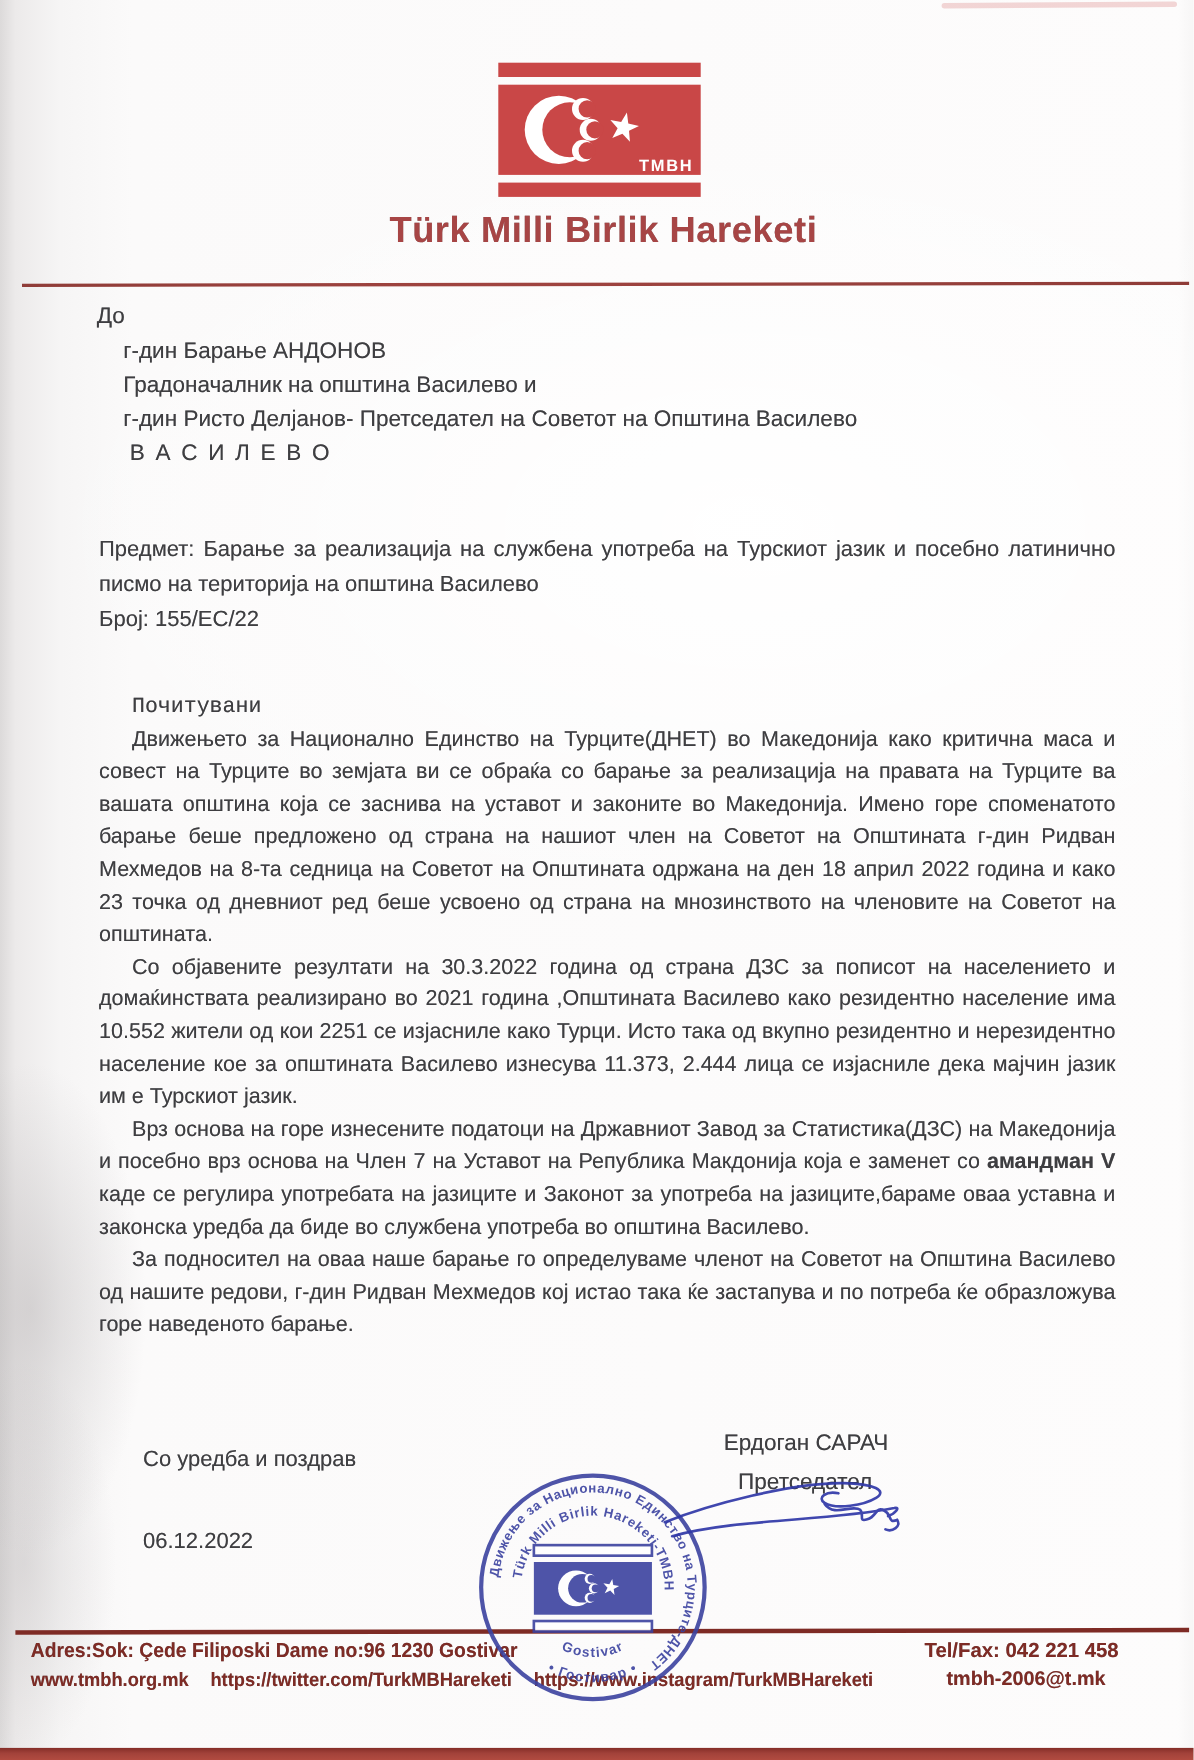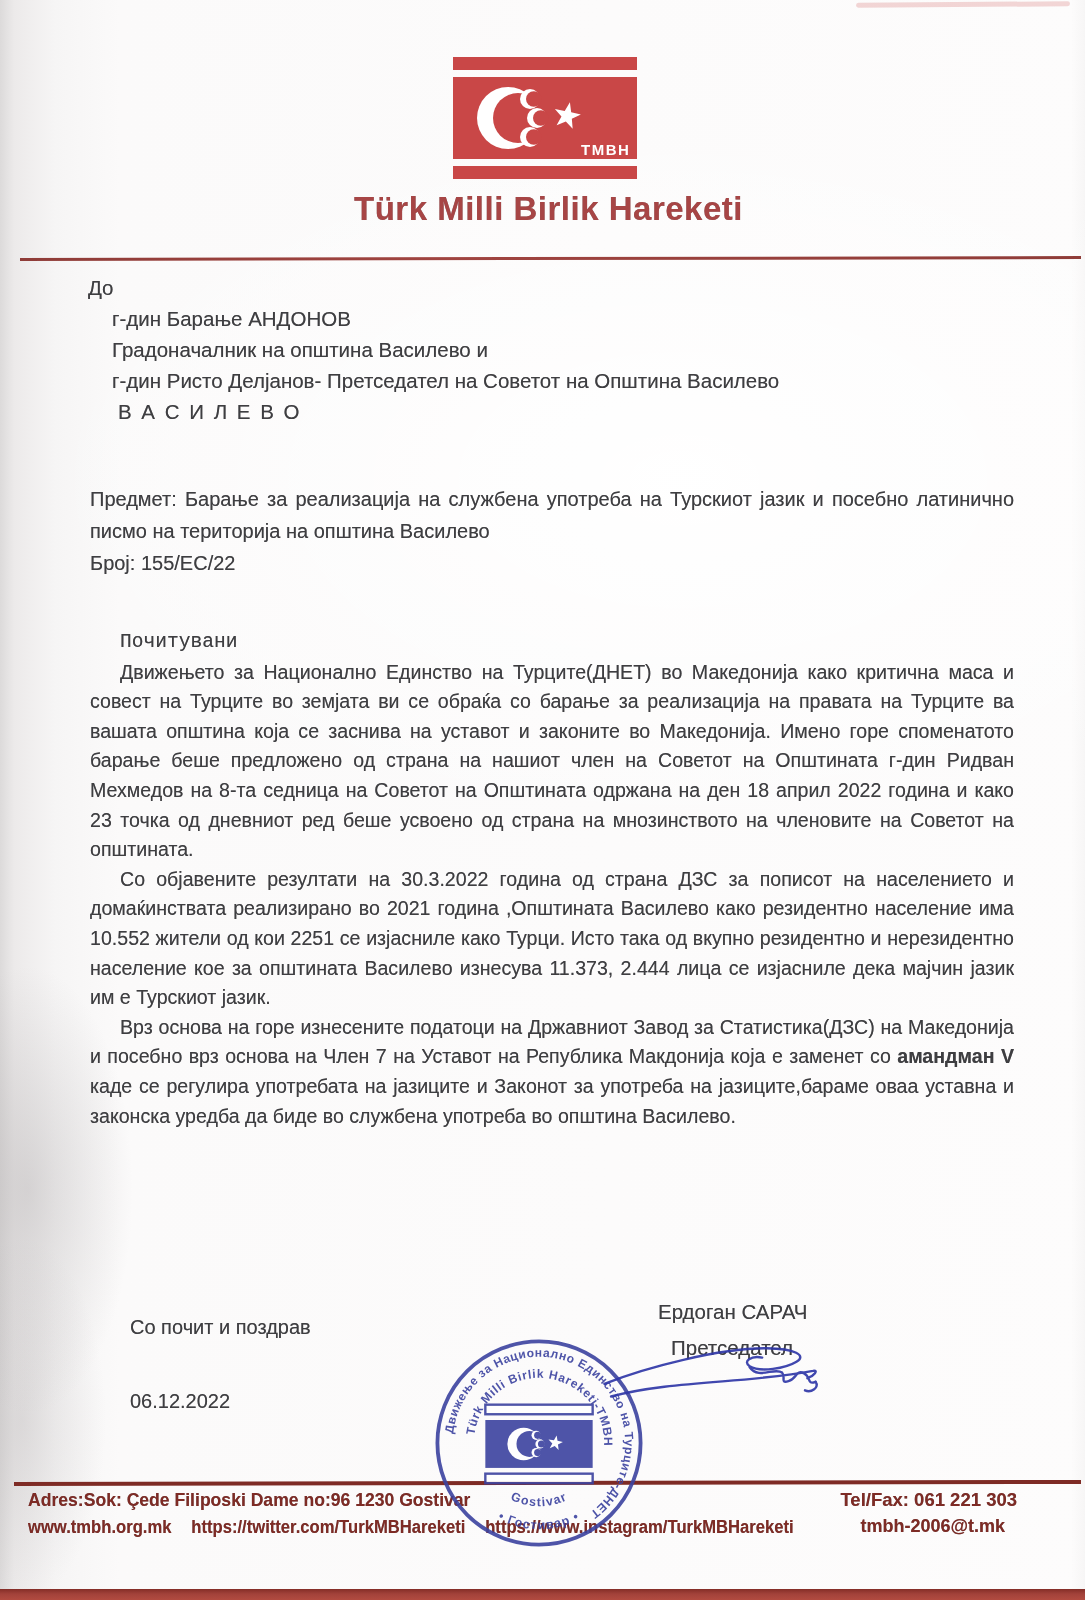--- a/index.html
+++ b/index.html
@@ -105,25 +105,26 @@
     <div>писмо на територија на општина Василево</div>
     <div>Број: 155/ЕС/22</div>
   </div>
 
   <div class="abs body-col soft">
     <div class="salutation">Почитувани</div>
     <div id="body-paragraphs">
         <div class="para"><span>Движењето за Национално Единство на Турците(ДНЕТ) во Македонија како критична маса и совест на Турците во земјата ви се обраќа со барање за реализација на правата на Турците ва вашата општина која се заснива на уставот и законите во Македонија. Имено горе споменатото барање беше предложено од страна на нашиот  член на Советот на Општината г-дин Ридван Мехмедов  на 8-та седница  на Советот на Општината одржана на ден 18 април 2022 година и како 23 точка од дневниот ред беше усвоено од страна на мнозинството на членовите на Советот на општината.</span></div>
         <div class="para"><span>Со објавените резултати на 30.3.2022 година од страна ДЗС за пописот на населението и домаќинствата реализирано во 2021  година ,Општината Василево како резидентно население има 10.552 жители од кои 2251 се изјасниле како Турци. Исто така од вкупно резидентно и нерезидентно население кое за општината Василево изнесува 11.373,  2.444 лица се изјасниле дека мајчин јазик им е Турскиот јазик.</span></div>
         <div class="para"><span>Врз основа на горе изнесените податоци на Државниот Завод за Статистика(ДЗС) на Македонија и посебно врз основа на Член 7 на Уставот на Република Макдонија која е заменет со </span><span class="b">амандман V</span><span>  каде се регулира употребата на јазиците и Законот за употреба на јазиците,бараме оваа уставна и законска уредба да биде во службена употреба во општина Василево.</span></div>
+        <div class="para"><span>За подносител на оваа наше барање го определуваме членот на Советот на Општина Василево од нашите редови, г-дин Ридван Мехмедов кој истао така ќе застапува и  по потреба ќе образложува горе наведеното барање.</span></div>
       </div>
   </div>
 
   <div class="abs closing-left soft">
-    <div class="reg">Со почит и поздрав</div>
+    <div class="reg">Со уредба и поздрав</div>
     <div class="reg date">06.12.2022</div>
   </div>
   <div class="abs signer-name soft">Ердоган САРАЧ</div>
   <div class="abs signer-title soft">Претседател</div>
 
   <svg class="abs stamp" viewBox="0 0 240 240" xmlns="http://www.w3.org/2000/svg">
     <defs>
       <path id="arcOuter" d="M 35.4 150.8 A 90 90 0 1 1 135.6 208.6"></path>
       <path id="arcInner" d="M 61.1 154 A 68 68 0 1 1 172.1 163.7"></path>
       <path id="arcBotOuter" d="M 56.4 183.6 A 90 90 0 0 0 183.6 183.6"></path>
@@ -167,17 +168,17 @@
     </g>
   </svg>
 
   <div class="abs footer-rule"></div>
   <div class="abs footer-left1 soft">Adres:Sok: Çede Filiposki Dame no:96 1230 Gostivar</div>
   <div class="abs footer-left2 soft">
     <span class="gap">www.tmbh.org.mk</span>
     <span class="gap">https://twitter.com/TurkMBHareketi</span>
     <span>https://www.instagram/TurkMBHareketi</span>
   </div>
-  <div class="abs footer-right1 soft">Tel/Fax: 061 221 303</div>
+  <div class="abs footer-right1 soft">Tel/Fax: 042 221 458</div>
   <div class="abs footer-right2 soft">tmbh-2006@t.mk</div>
   <div class="abs bottom-bar"></div>
 
 </div>
 
 </body></html>

